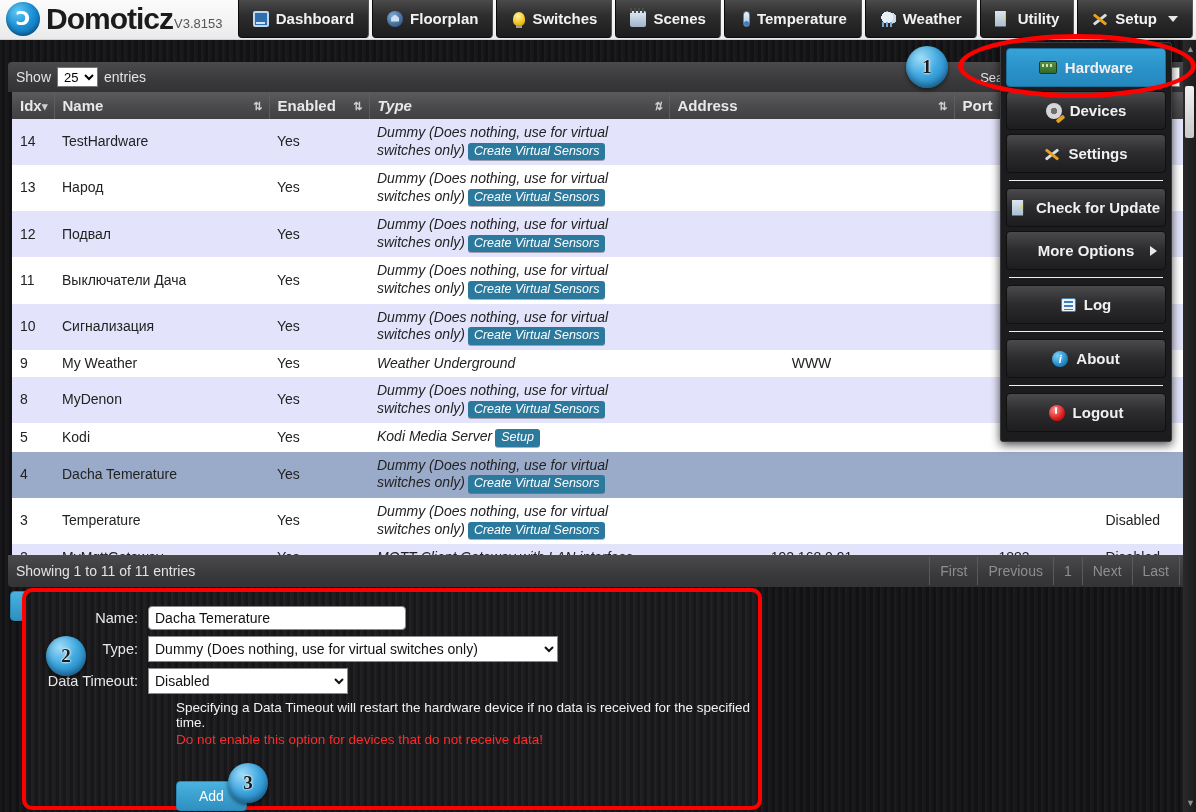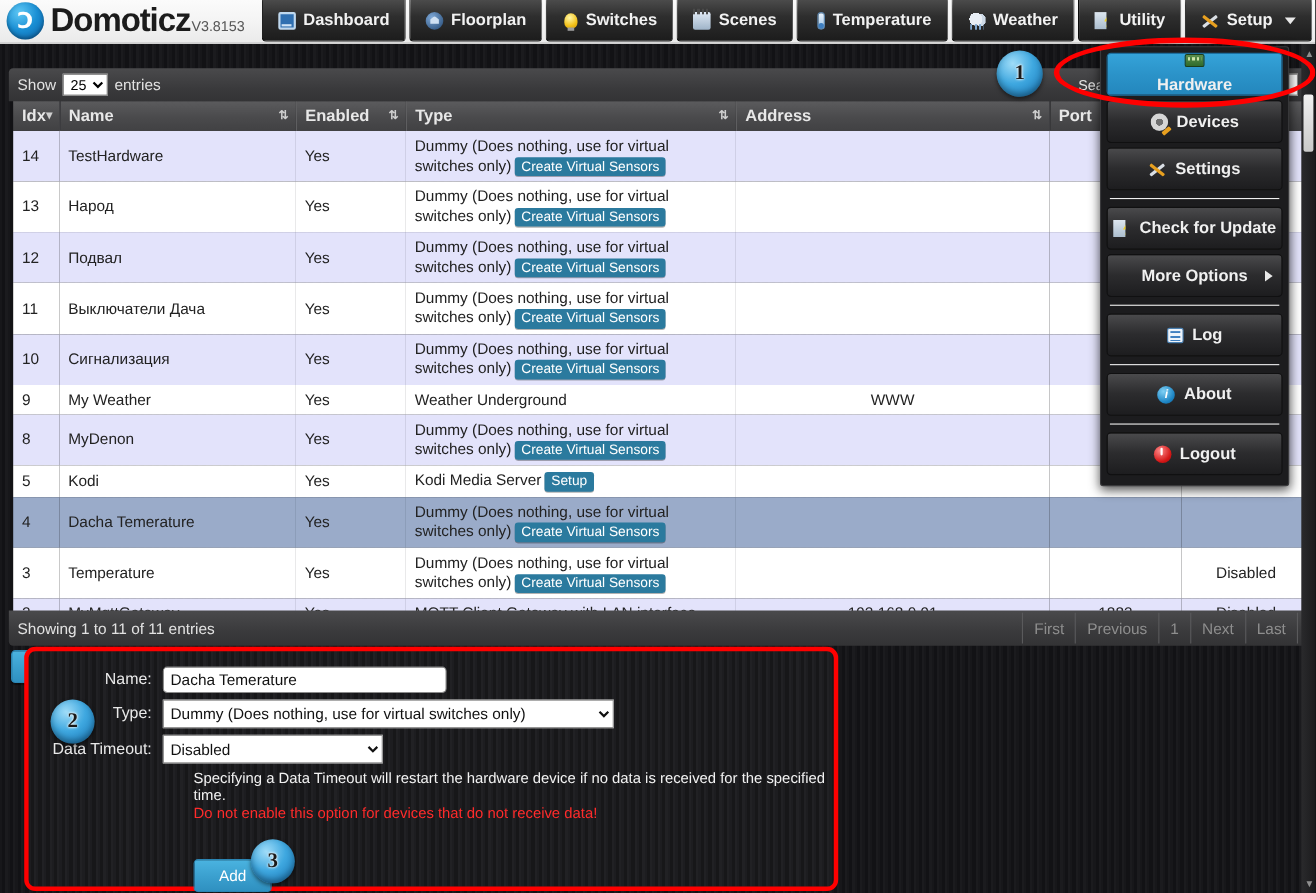--- a/index.html
+++ b/index.html
@@ -95,21 +95,21 @@
   table.dt thead th .sortic { position:absolute; right:6px; top:50%; transform:translateY(-50%);
     color:#cfcfcf; font-size:11px; line-height:1; }
   table.dt tbody td { padding:5px 8px; vertical-align:middle; line-height:1.25;
     color:#222; font-size:14px; }
   tr.odd td { background:#e3e3fb; }
   tr.even td { background:#ffffff; }
   tr.selected td { background:#9aabc9; }
   .c-idx { width:42px; }
   .c-name { width:215px; }
   .c-enab { width:100px;margin-top:47px; }
-  .c-type { width:300px; }
+  .c-type { width:300px;font-style:italic; }
   .c-addr { width:285px; text-align:center; }
   .c-port { width:120px; text-align:center; }
   .c-dto  { width:auto; text-align:center; }
   td.c-addr, td.c-port, td.c-dto { text-align:center; }
   .tagbtn { display:inline-block; background:#2b7a9e; color:#fff; font-size:12.5px;
     padding:1px 6px; border-radius:3px; margin-left:3px; cursor:pointer;
     box-shadow: 0 1px 0 rgba(0,0,0,.3); }
 
   .infobar { position:absolute; left:8px; width:1180px; height:28px;
     background: linear-gradient(#4a4a4c,#3a3a3c 60%,#333335);
@@ -150,21 +150,21 @@
   
   .dropmenu { position:absolute; left:1000px; top:42px; width:172px;
     background:#1c1c1e; border:1px solid #3a3a3c; border-radius:3px;
     padding:5px; z-index:40; box-shadow:0 3px 10px rgba(0,0,0,.7); }
   .mi { height:39px; margin-bottom:4px; border-radius:4px;
     display:flex; align-items:center; justify-content:center; gap:8px;
     background:linear-gradient(#4a4a4c,#2c2c2e 48%,#1d1d1f);
     color:#f0f0f0; font-size:15px; font-weight:bold;
     border:1px solid #101011; cursor:pointer; position:relative; }
   .mi.active { background:linear-gradient(#35a3d9,#2b93c9 50%,#2387bd);
-    border:1px solid #1d6f9e;flex-direction:column; }
+    border:1px solid #1d6f9e; }
   .mi .arrow-r { position:absolute; right:8px; width:0;height:0;
     border-top:5px solid transparent;border-bottom:5px solid transparent;border-left:7px solid #e9e9e9; }
   .msep { height:1px; background:#f0f0f0; margin:7px 3px; }
   .ic-hw { width:18px;height:13px; background:linear-gradient(#5c8f4d,#2f6b2b); border-radius:2px;
     border:1px solid #1c3d1a; position:relative; }
   .ic-hw:after{ content:""; position:absolute; left:2px; top:2px; right:2px; height:3px;
     background:repeating-linear-gradient(90deg,#cfe6a8 0 2px, transparent 2px 4px); }
   .ic-dev { width:16px;height:16px; border-radius:50%;
     background: radial-gradient(circle, #6f6f6f 0 28%, transparent 29%), conic-gradient(#d6d6d6 0 100%);
     position:relative; }

